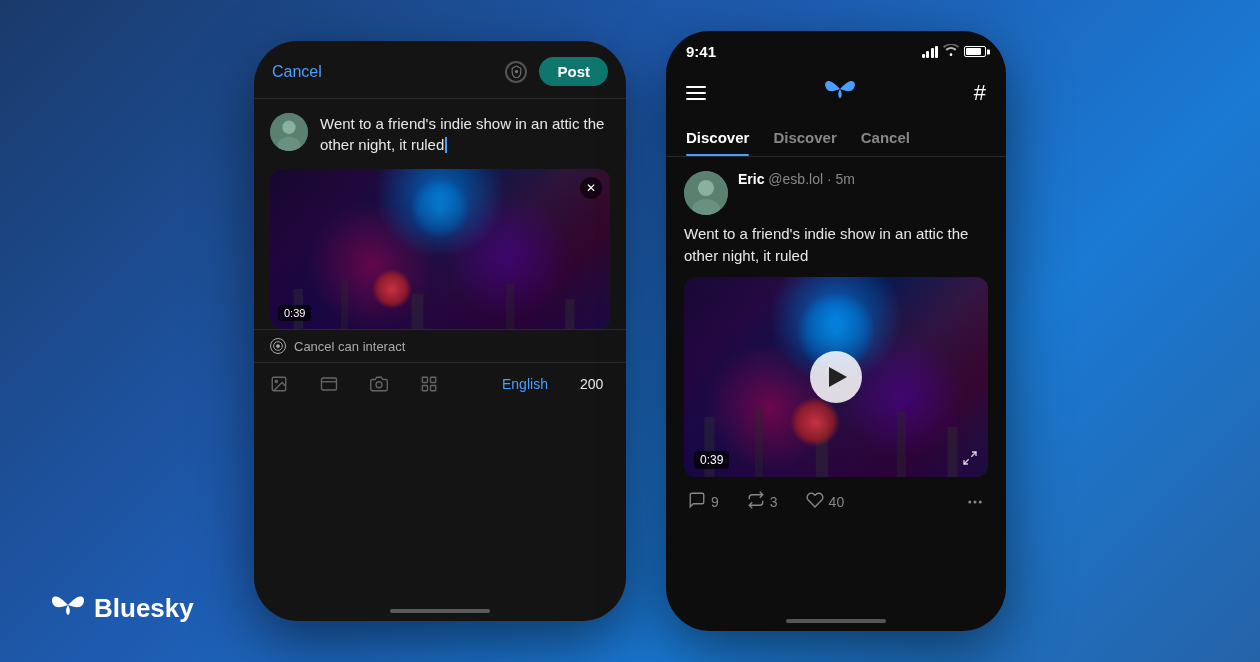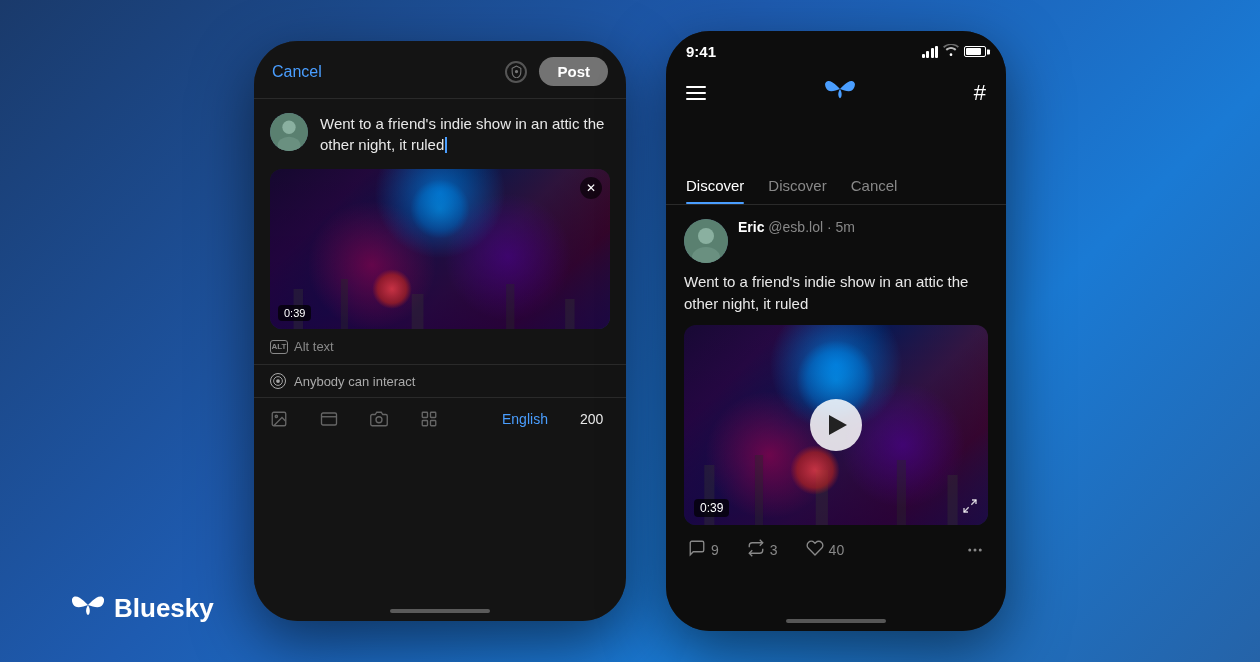--- a/index.html
+++ b/index.html
@@ -78,21 +78,21 @@
       border: 2px solid #555;
       border-radius: 50%;
       display: flex;
       align-items: center;
       justify-content: center;
       color: #555;
       font-size: 12px;
     }
 
     .post-btn {
-      background: #737373;
+      background: #0f766e;
       color: white;
       border-radius: 20px;
       padding: 6px 18px;
       font-size: 15px;
       font-weight: 600;
     }
 
     .compose-area {
       display: flex;
       padding: 14px 16px;
@@ -401,24 +401,23 @@
     .tabs-row {
       display: flex;
       padding: 0 20px;
       border-bottom: 1px solid #2a2a2a;
       gap: 24px;
     }
 
     .tab {
       padding: 8px 0 10px;
       font-size: 15px;
-      font-weight: 400;
+      font-weight: 700;
       color: #888;
       position: relative;
-      margin-top: 48px;
     }
 
     .tab.active {
       color: #fff;
     }
 
     .tab.active::after {
       content: '';
       position: absolute;
       bottom: 0;
@@ -590,21 +589,21 @@
     .action-icon {
       font-size: 17px;
     }
 
     .action-spacer { flex: 1; }
 
     
     .bluesky-brand {
       position: absolute;
       bottom: 36px;
-      left: 72px;
+      left: 52px;
       display: flex;
       align-items: center;
       gap: 10px;
       color: #fff;
     }
 
     .brand-butterfly {
       font-size: 30px;
       color: #fff;
     }
@@ -664,33 +663,29 @@
             <rect x="60" y="10" width="6" height="50" fill="#2a2a2a"></rect>
             <rect x="120" y="25" width="10" height="35" fill="#333"></rect>
             <rect x="200" y="15" width="7" height="45" fill="#2a2a2a"></rect>
             <rect x="250" y="30" width="8" height="30" fill="#333"></rect>
           </svg>
         </div>
         <div class="close-x">✕</div>
         <div class="video-duration">0:39</div>
       </div>
 
-      <div class="alt-text">
-        <div class="alt-icon">ALT</div>
-        <span>Alt text</span>
-      </div>
 
       <div class="interact-row">
         <div class="interact-icon">
           <svg width="10" height="10" viewBox="0 0 16 16" fill="#aaa">
             <circle cx="8" cy="8" r="7" stroke="#aaa" stroke-width="1.5" fill="none"></circle>
             <circle cx="8" cy="8" r="3" fill="#aaa"></circle>
           </svg>
         </div>
-        <span>Anybody can interact</span>
+        <span>Cancel can interact</span>
       </div>
 
       <div class="toolbar-row">
         <div class="toolbar-icon">
           <svg width="18" height="18" viewBox="0 0 24 24" fill="none" stroke="#666" stroke-width="1.8">
             <rect x="3" y="3" width="18" height="18" rx="2"></rect>
             <circle cx="8.5" cy="8.5" r="1.5"></circle>
             <polyline points="21 15 16 10 5 21"></polyline>
           </svg>
         </div>

